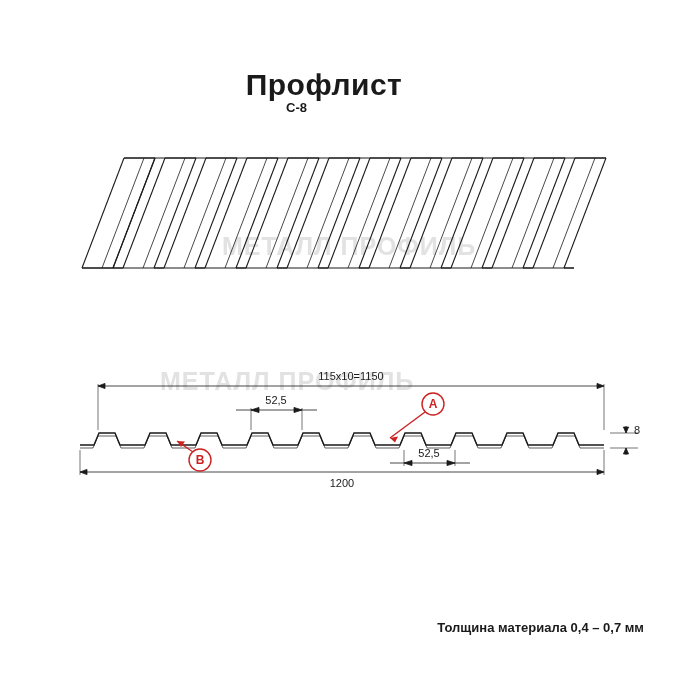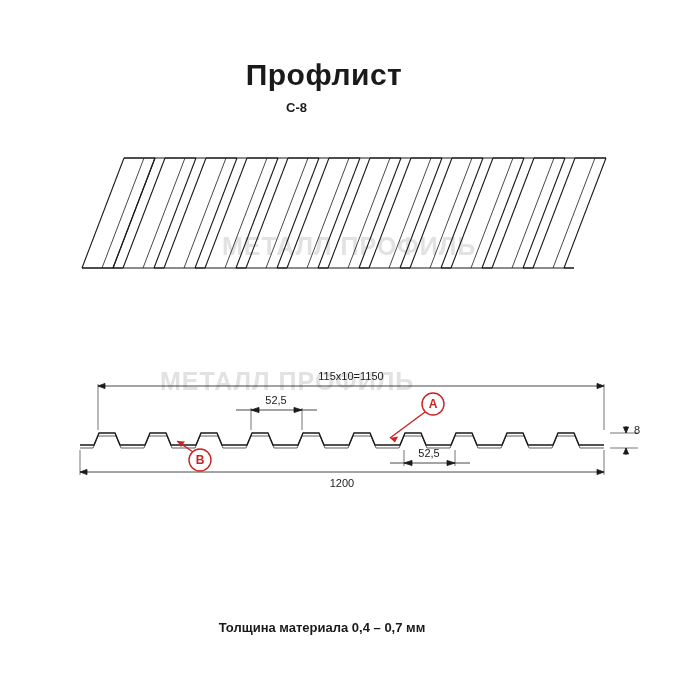--- a/index.html
+++ b/index.html
@@ -15,21 +15,21 @@
     position: relative;
     overflow: hidden;
   }
   .page {
     position: relative;
     width: 700px;
     height: 700px;
   }
   .title {
     position: absolute;
-    top: 58px;
+    top: 68px;
     left: 0;
     width: 648px;
     text-align: center;
     font-size: 30px;
     font-weight: bold;
     letter-spacing: 0.5px;
     color: #1a1a1a;
   }
   .subtitle {
     position: absolute;
@@ -39,21 +39,21 @@
     text-align: center;
     font-size: 13px;
     font-weight: bold;
     color: #1a1a1a;
   }
   .footer-note {
     position: absolute;
     top: 620px;
     left: 0;
     width: 644px;
-    text-align: center;
+    text-align: right;
     font-size: 13px;
     font-weight: bold;
     color: #1a1a1a;
   }
   .iso-view {
     position: absolute;
     top: 140px;
     left: 60px;
     width: 580px;
     height: 170px;

